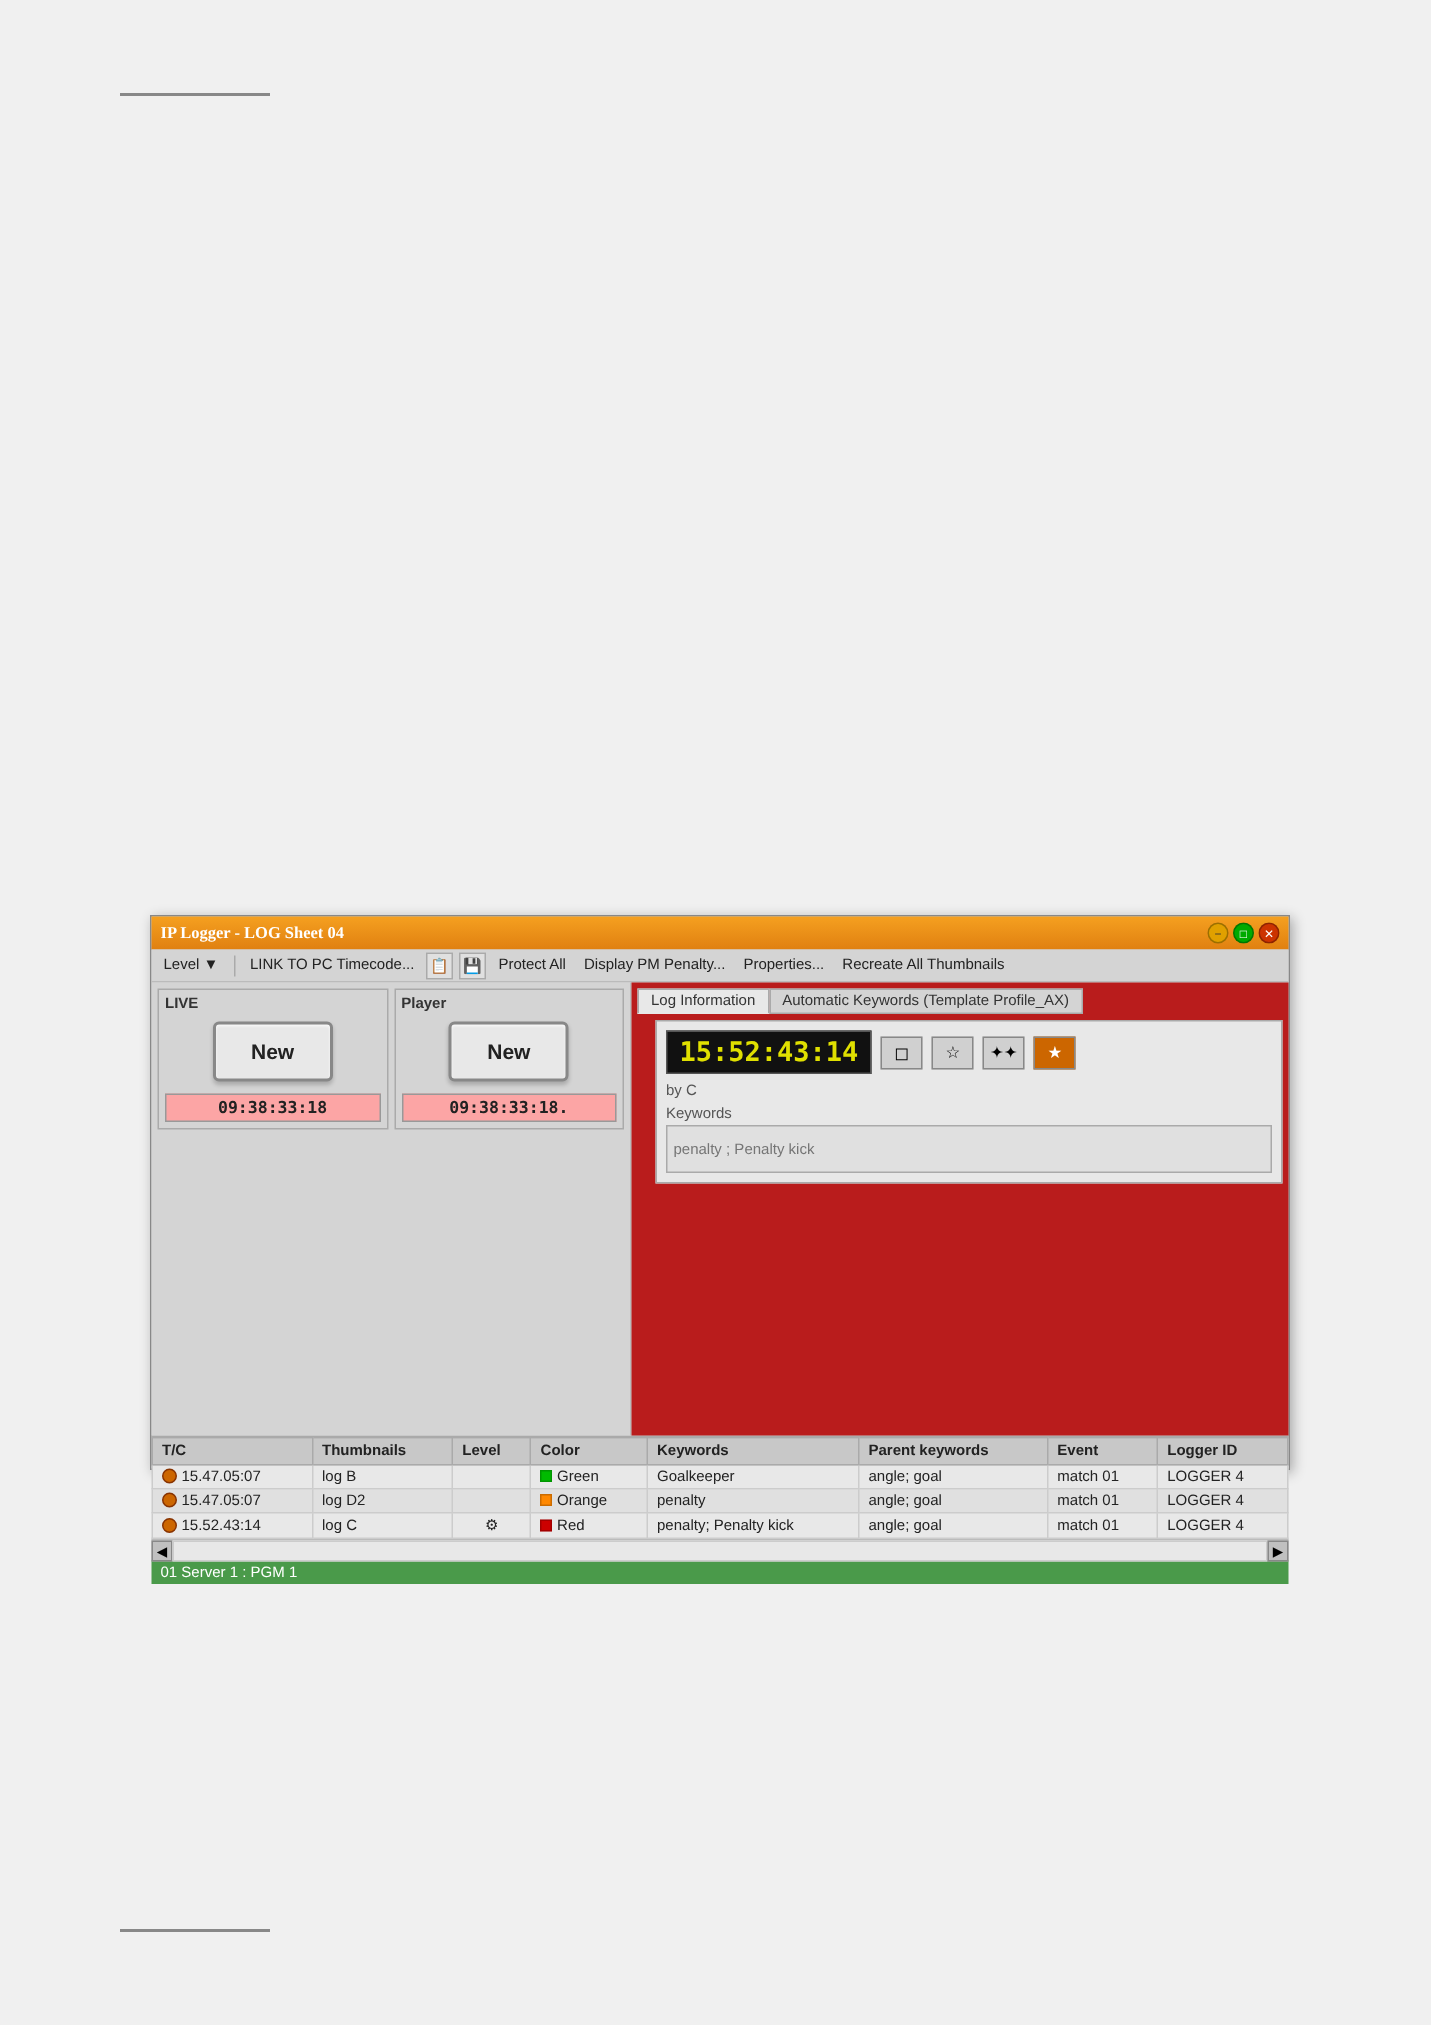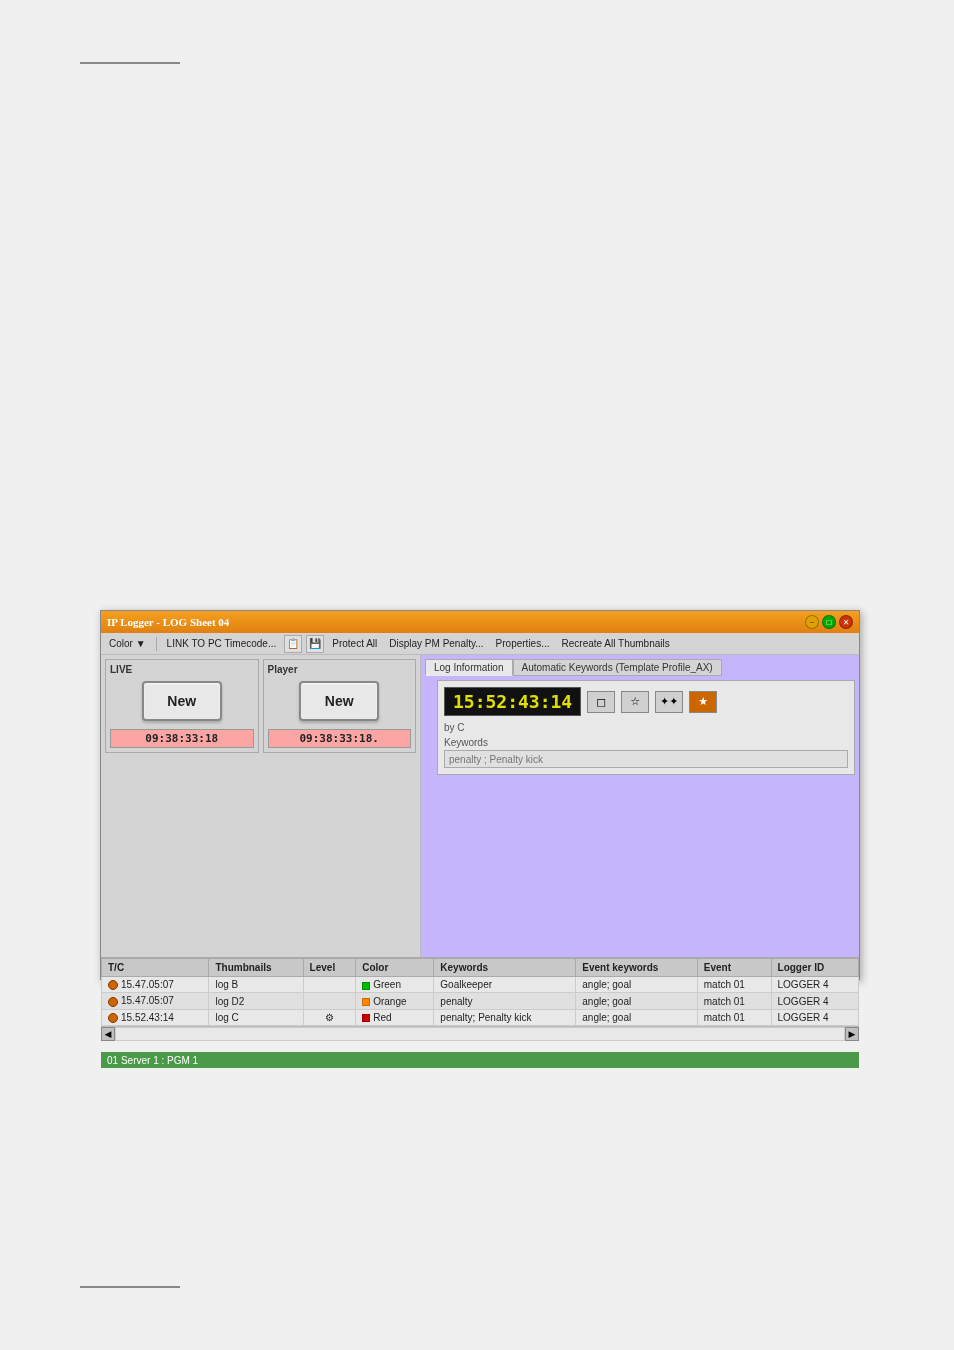--- a/index.html
+++ b/index.html
@@ -176,21 +176,21 @@
       text-align: center;
       background: #fca5a5;
       border: 1px solid #999;
       padding: 2px 4px;
       font-family: monospace;
     }
 
     
     .right-panel {
       flex: 1;
-      background: #c4b5fd;
+      background: #b91c1c;
       padding: 4px;
     }
 
     .tabs-row {
       display: flex;
       margin-bottom: 4px;
     }
     .tab {
       font-size: 10px;
       padding: 2px 8px;
@@ -259,21 +259,21 @@
     }
 
     .keywords-label {
       font-size: 10px;
       color: #555;
       margin-bottom: 2px;
     }
 
     .keywords-input {
       width: 100%;
-      height: 18px;
+      height: 32px;
       background: #e0e0e0;
       border: 1px solid #aaa;
       font-size: 10px;
       color: #999;
       padding: 2px 4px;
     }
 
     
     .data-table-container {
       width: 100%;
@@ -311,21 +311,20 @@
       white-space: nowrap;
     }
 
     
     .status-bar {
       height: 16px;
       background: #4a9a4a;
       display: flex;
       align-items: center;
       padding: 0 6px;
-      margin-top: 12px;
     }
     .status-text {
       font-size: 10px;
       color: white;
     }
 
     
     .scroll-area {
       height: 14px;
       background: #d4d4d4;
@@ -373,21 +372,21 @@
   <div class="title-bar">
     <span class="title-bar-text">IP Logger - LOG Sheet 04</span>
     <div class="title-bar-buttons">
       <div class="tb-btn tb-btn-min">−</div>
       <div class="tb-btn tb-btn-max">□</div>
       <div class="tb-btn tb-btn-close">✕</div>
     </div>
   </div>
 
   <div class="toolbar">
-    <span class="toolbar-item">Color ▼</span>
+    <span class="toolbar-item">Level ▼</span>
     <span class="toolbar-separator"></span>
     <span class="toolbar-item">LINK TO PC Timecode...</span>
     <div class="toolbar-icon-btn">📋</div>
     <div class="toolbar-icon-btn">💾</div>
     <span class="toolbar-item">Protect All</span>
     <span class="toolbar-item">Display PM Penalty...</span>
     <span class="toolbar-item">Properties...</span>
     <span class="toolbar-item">Recreate All Thumbnails</span>
   </div>
 
@@ -437,21 +436,21 @@
 
   <div class="data-table-container">
     <table>
       <thead>
         <tr>
           <th>T/C</th>
           <th>Thumbnails</th>
           <th>Level</th>
           <th>Color</th>
           <th>Keywords</th>
-          <th>Event keywords</th>
+          <th>Parent keywords</th>
           <th>Event</th>
           <th>Logger ID</th>
         </tr>
       </thead>
       <tbody id="table-body">
           <tr>
       <td>
         <span style="display:inline-block;width:10px;height:10px;border-radius:50%;background:#cc6600;margin-right:3px;vertical-align:middle;border:1px solid #883300;"></span>15.47.05:07
       </td>
       <td>log B</td>

